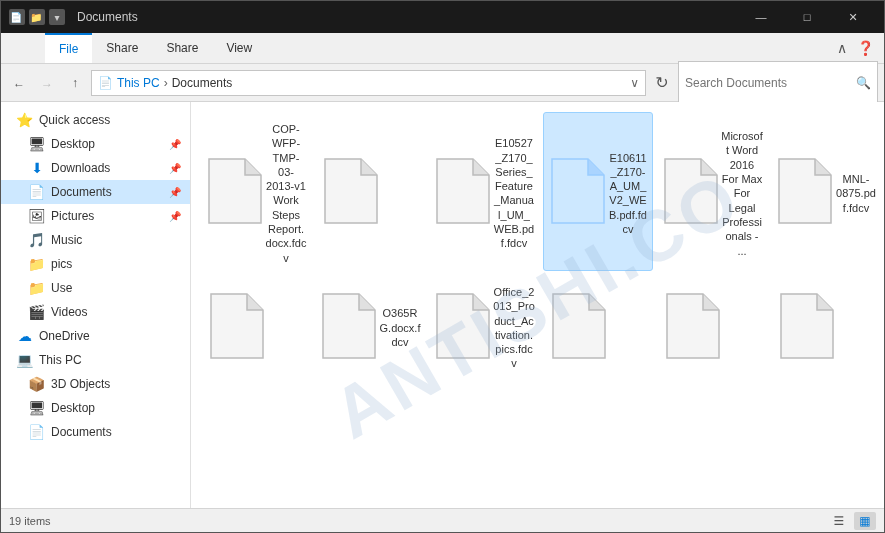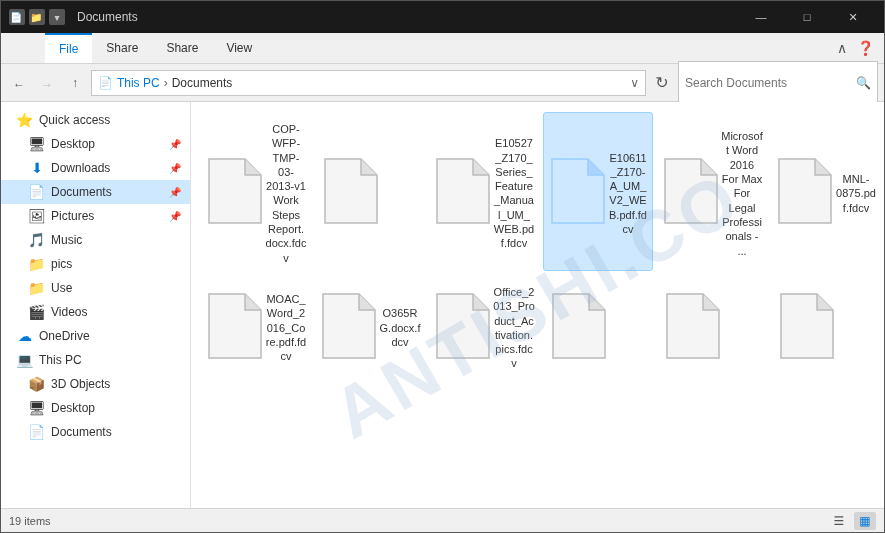--- a/index.html
+++ b/index.html
@@ -249,21 +249,20 @@
           <div class="file-name">MNL-0875.pdf.fdcv</div>
         </div>
 
         <div class="file-item">
           <div class="file-icon">
             <svg viewBox="0 0 60 68" fill="none" xmlns="http://www.w3.org/2000/svg">
               <path d="M4 2 L40 2 L56 18 L56 66 L4 66 Z" fill="#f5f5f5" stroke="#bbb" stroke-width="1.5"></path>
               <path d="M40 2 L40 18 L56 18" fill="#e0e0e0" stroke="#bbb" stroke-width="1.5"></path>
             </svg>
           </div>
-          <div class="file-name">MOAC_Word_2016_Core.pdf.fdcv</div>
         </div>
 
 
         <div class="file-item">
           <div class="file-icon">
             <svg viewBox="0 0 60 68" fill="none" xmlns="http://www.w3.org/2000/svg">
               <path d="M4 2 L40 2 L56 18 L56 66 L4 66 Z" fill="#f5f5f5" stroke="#bbb" stroke-width="1.5"></path>
               <path d="M40 2 L40 18 L56 18" fill="#e0e0e0" stroke="#bbb" stroke-width="1.5"></path>
             </svg>
           </div>

